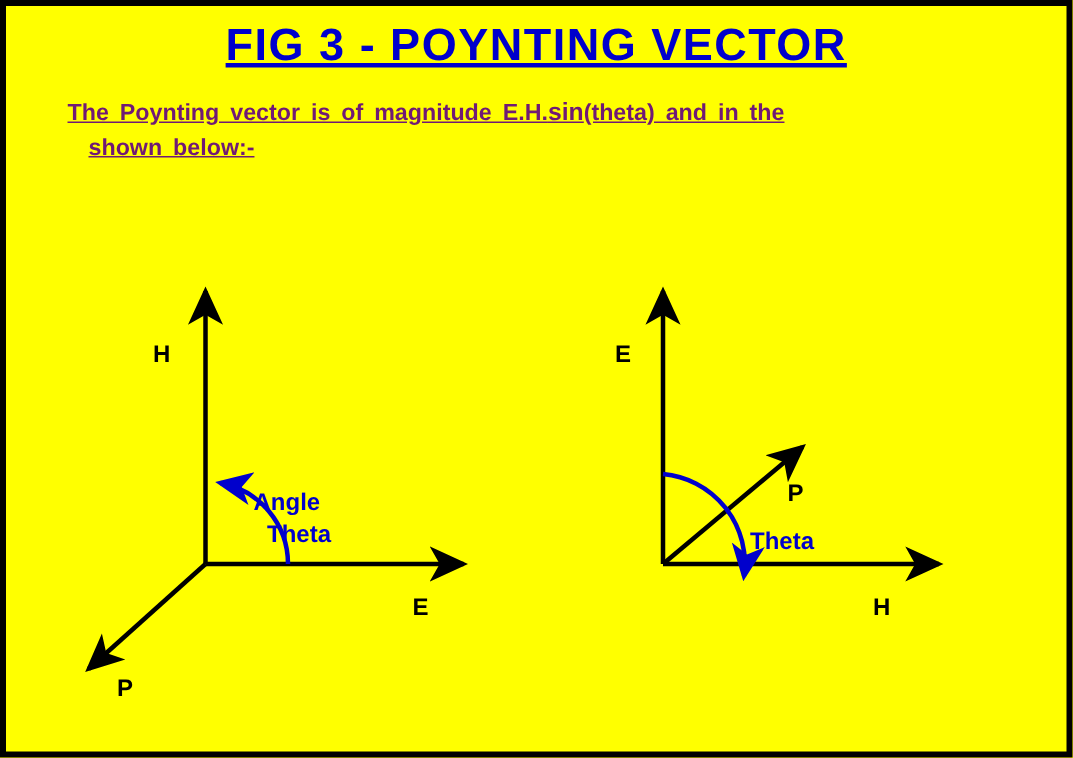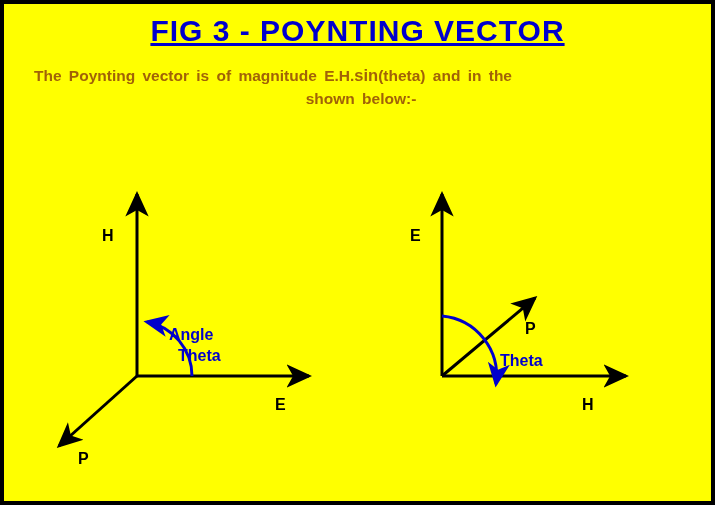--- a/index.html
+++ b/index.html
@@ -29,30 +29,31 @@
     text-align: center;
     font-size: 30px;
     font-weight: bold;
     color: #0000cc;
     letter-spacing: 1px;
     text-decoration: underline;
   }
   #body-text {
     position: absolute;
     top: 60px;
-    left: 30px;
+    left: 41px;
     width: 640px;
-    color: #a16207;
+    color: #701a75;
     font-size: 15.5px;
     font-weight: bold;
     line-height: 23px;
     word-spacing: 3px;
+    text-decoration: underline;
   }
   #body-text .ln2 { padding-left: 8px; }
-  #body-text .ln3 { padding-left: 14px; text-align: center; }
+  #body-text .ln3 { padding-left: 14px; }
   .sin { font-size: 16.5px; }
   #diagram-area {
     position: absolute;
     top: 150px;
     left: 0;
     width: 707px;
     height: 347px;
   }
   svg { display: block; }
   .lbl {

